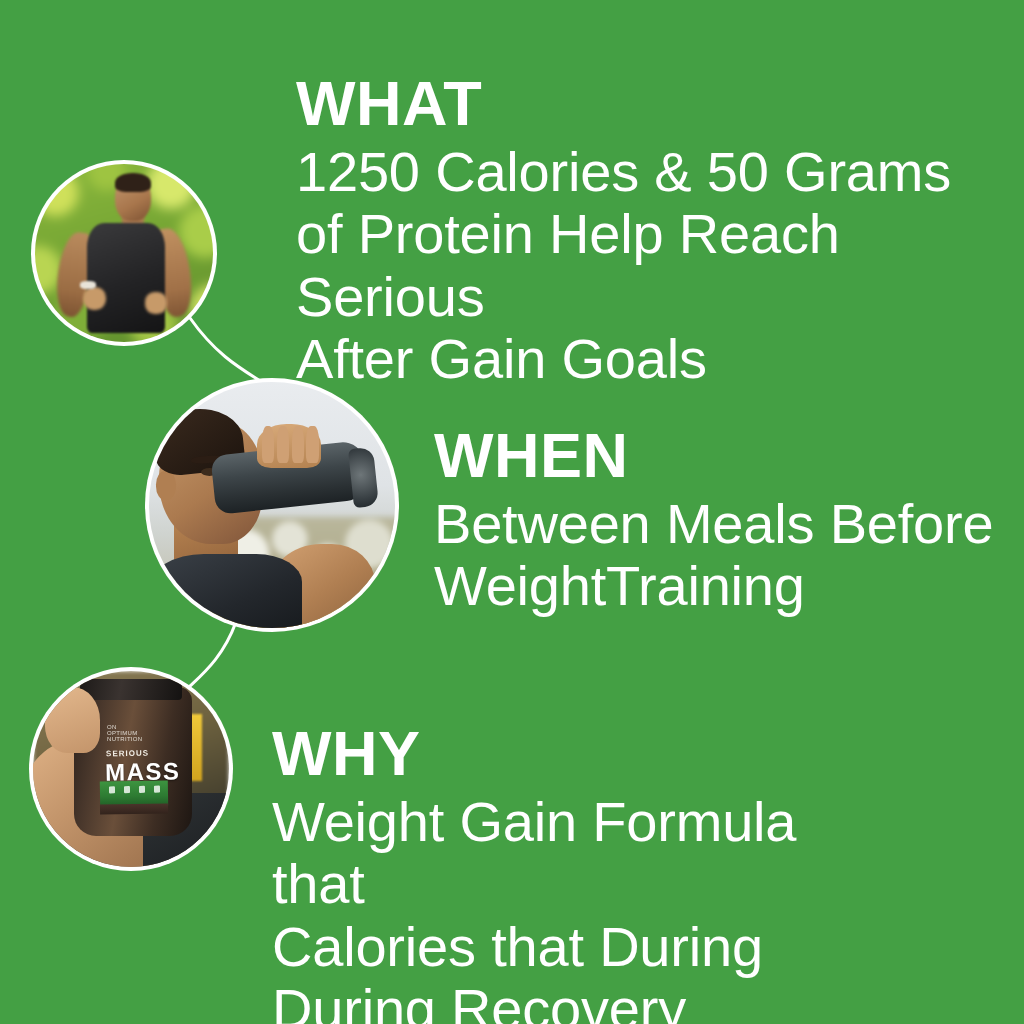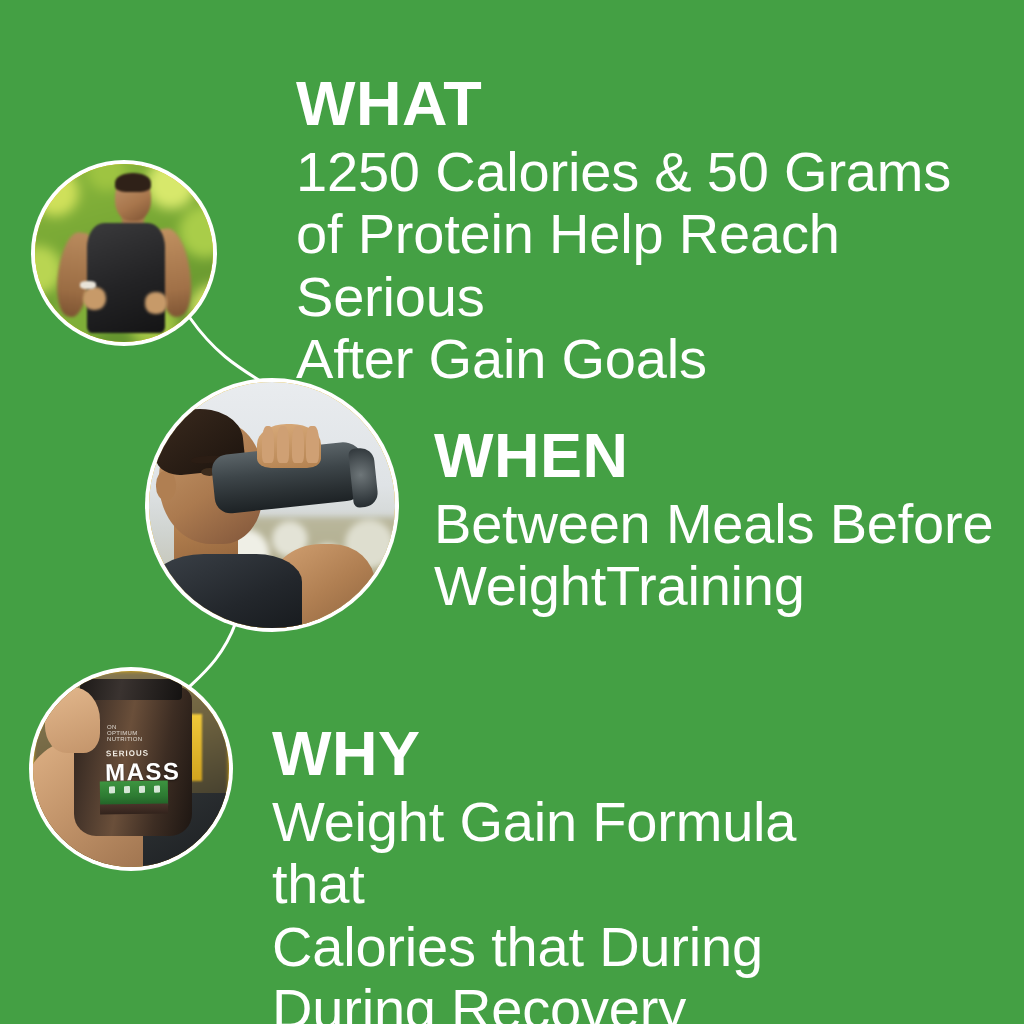--- a/index.html
+++ b/index.html
@@ -27,21 +27,21 @@
     z-index: 1;
   }
 
   
   .photo-circle {
     position: absolute;
     border-radius: 50%;
     overflow: hidden;
     box-shadow: 0 0 0 4px #ffffff;
     z-index: 2;
-    background: #eab308;
+    background: #ffffff;
   }
   .photo-circle .scene {
     position: absolute;
     inset: 0;
     overflow: hidden;
   }
 
   #circle-runner  { left: 35px;  top: 164px; width: 178px; height: 178px; }
   #circle-drink   { left: 149px; top: 382px; width: 246px; height: 246px; }
   #circle-product { left: 33px;  top: 671px; width: 196px; height: 196px; }

